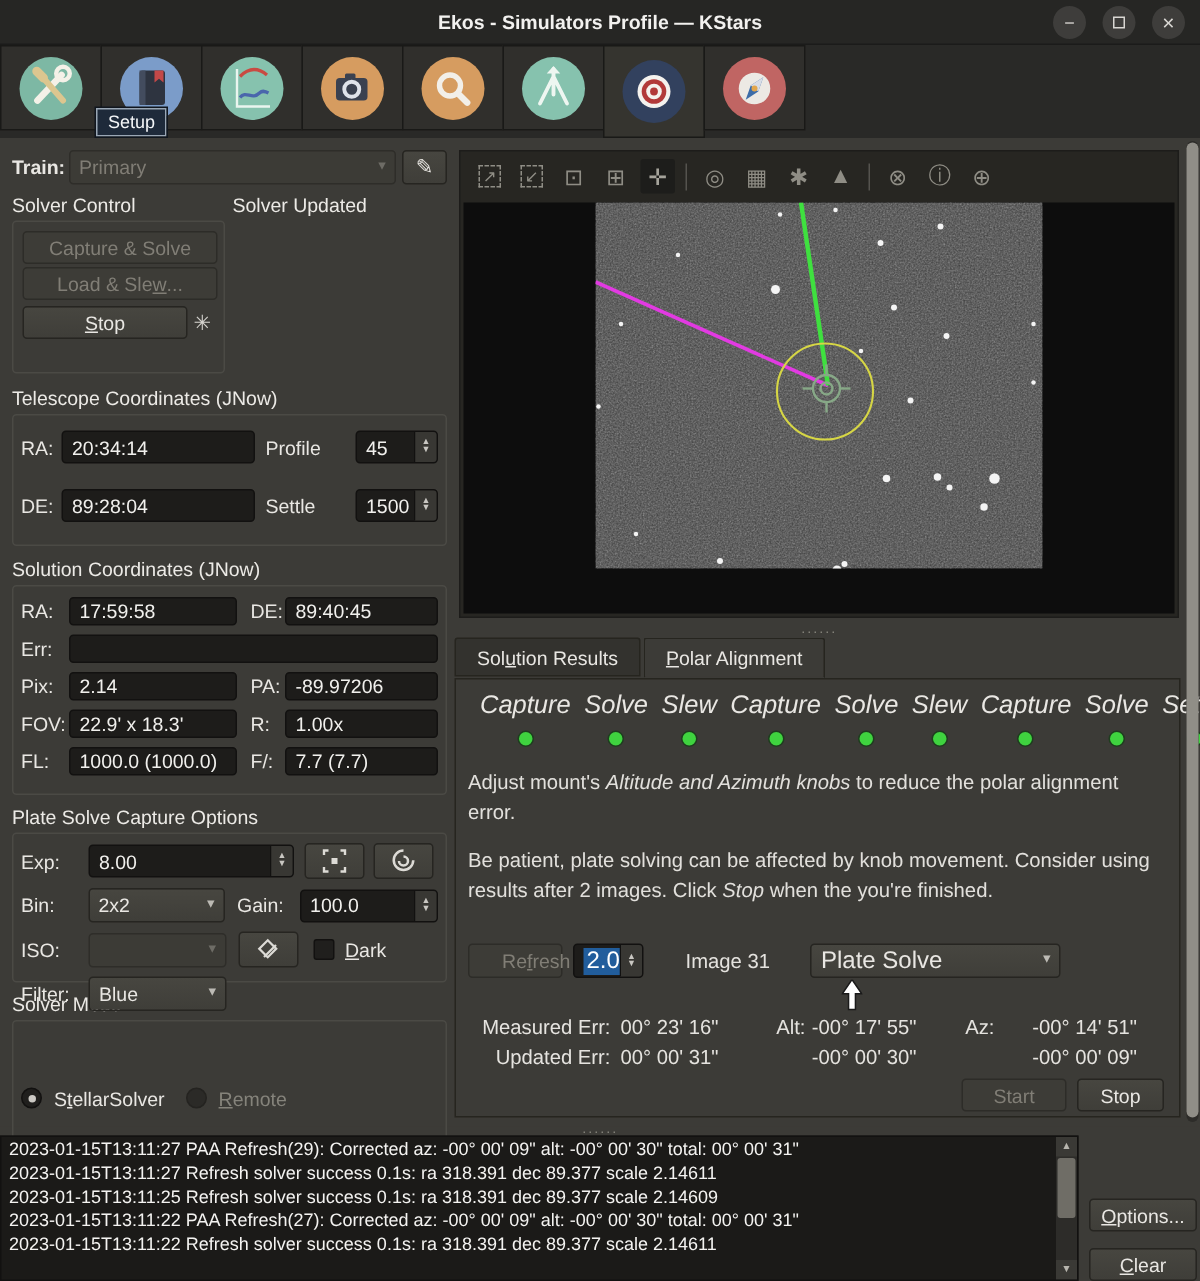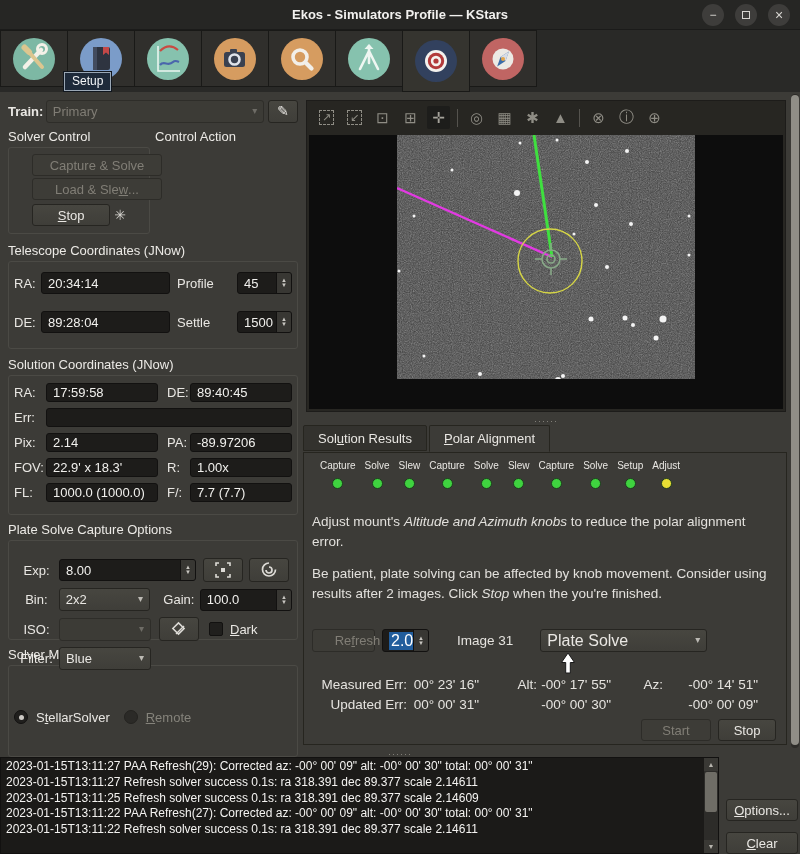--- a/index.html
+++ b/index.html
@@ -100,21 +100,21 @@
   .tabs { position:absolute; left:1px; top:333px; height:27px; display:flex; }
   .tab { border:1px solid #26251f; background:#33322e; color:#e9e7e3; font-size:13px;
     padding:0 14px; display:flex; align-items:center; height:26px; margin-right:2px;
     border-radius:2px 2px 0 0; }
   .tab.active { background:#3c3b37; height:27px; border-bottom-color:#3c3b37; }
   .panel { position:absolute; left:1px; top:360px; width:484px; height:293px;
     border:1px solid #26251f; background:#3c3b37; color:#e5e3df; }
 
   .steps { position:absolute; left:16px; top:7px; display:flex; gap:9px; }
   .step { display:flex; flex-direction:column; align-items:center; }
-  .step-label { font-size:10px; color:#e9e7e3; }
+  .step-label { font-size:17px; color:#e9e7e3;font-style:italic; }
   .step-dot { width:11px; height:11px; border-radius:50%; margin-top:7px; border:1px solid #1e3d1e; }
 
   .instructions { position:absolute; left:8px; top:59px; right:12px; font-size:13.5px;
     line-height:1.5; color:#e2e0dc; }
   .instructions p + p { margin-top:11px; }
 
   .refresh-row { position:absolute; left:8px; top:176px; display:flex; align-items:center; }
   .spin-sel { width:47px; }
   .spin-sel .field { background:#1d1c1a; }
   .spin-sel .val { background:#215d9c; color:#fff; padding:0 2px; }
@@ -236,25 +236,25 @@
         <div class="combo disabled" style="width:220px;">
           <span>Primary</span>
         </div>
         <div class="btn" style="width:30px; height:23px; margin-left:4px;">
           <span style="font-size:14px;">✎</span>
         </div>
       </div>
 
       <div class="row" style="margin-top:5px;">
         <span class="grouphead" style="width:147px;">Solver Control</span>
-        <span class="grouphead">Control Action</span>
+        <span class="grouphead">Solver Updated</span>
       </div>
 
       <div class="row" style="align-items:stretch;">
-        <div class="groupbox" style="width:142px; height:87px; padding:6px 23px;">
+        <div class="groupbox" style="width:142px; height:102px; padding:6px 6px;">
           <div class="btn disabled" style="width:130px;">Capture &amp; Solve</div>
           <div class="btn disabled" style="width:130px; margin-top:2px;">Load &amp; Sle<span class="mn">w</span>...</div>
           <div class="row" style="margin-top:4px;">
             <div class="btn" style="width:110px;"><span class="mn">S</span>top</div>
             <span style="color:#d5d3ce; font-size:14px; margin-left:4px;">✳</span>
           </div>
         </div>
       </div>
 
       <div class="grouphead" style="margin-top:9px;">Telescope Coordinates (JNow)</div>
@@ -311,21 +311,21 @@
         </div>
         <div class="row" style="height:19px; margin-top:6px;">
           <span class="lbl" style="width:32px;">FL:</span>
           <div class="field" style="width:112px; height:19px;">1000.0 (1000.0)</div>
           <span class="lbl" style="width:32px; padding-left:9px;">F/:</span>
           <div class="field" style="flex:1; height:19px;">7.7 (7.7)</div>
         </div>
       </div>
 
       <div class="grouphead" style="margin-top:7px;">Plate Solve Capture Options</div>
-      <div class="groupbox" style="height:100px; padding:17px 5px;text-align:center;">
+      <div class="groupbox" style="height:100px; padding:6px 5px;">
         <div class="row">
           <span class="lbl" style="width:45px;">Exp:</span>
           <div class="spinwrap" style="width:137px;">
             <div class="field">8.00</div>
             <div class="spinbtns">
                 <span>▲</span>
                 <span>▼</span>
               </div>
           </div>
           <div class="btn iconbtn" style="margin-left:7px;">

